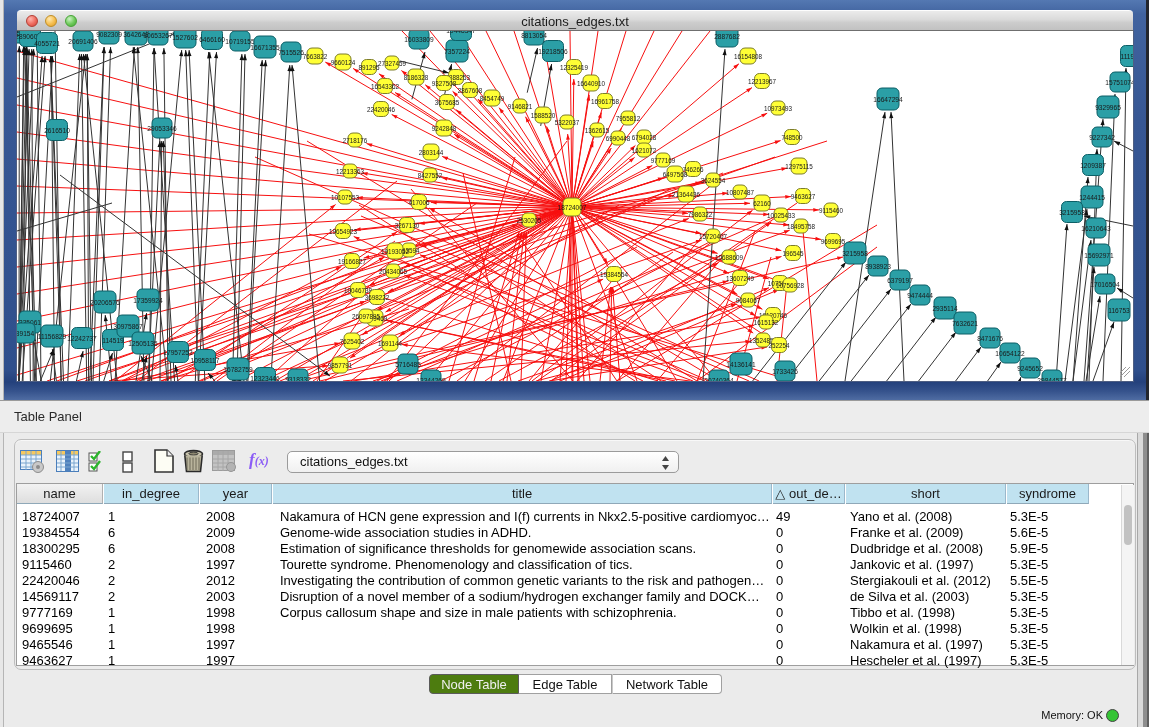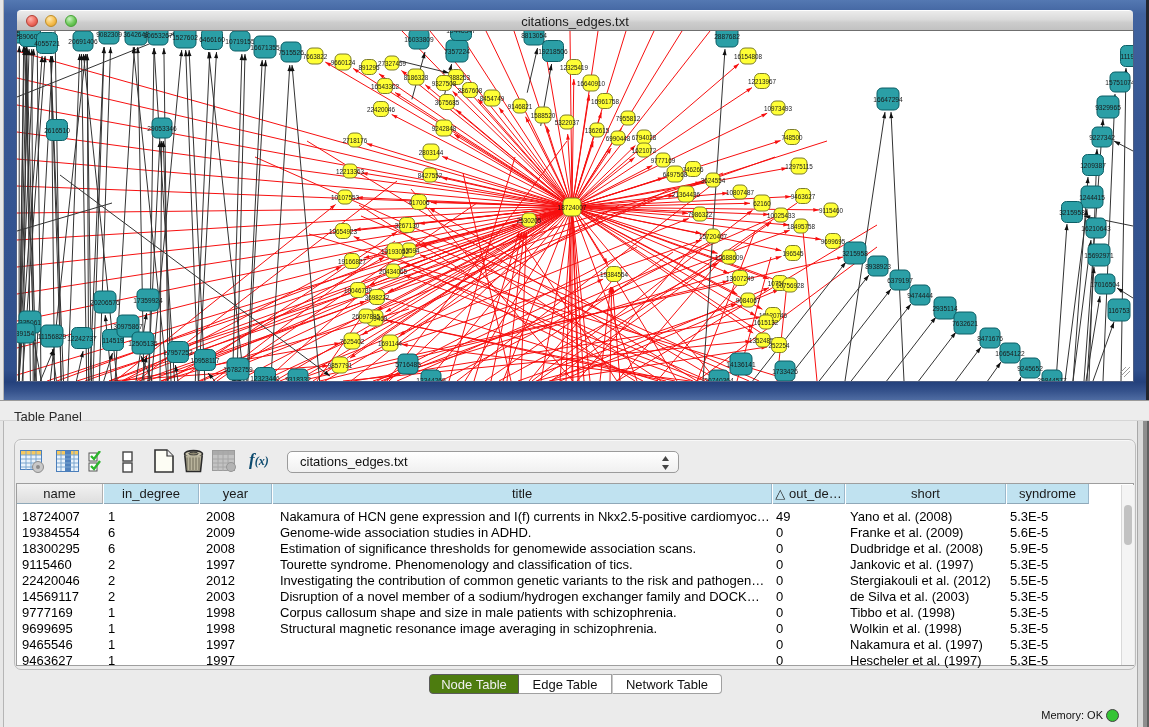--- a/index.html
+++ b/index.html
@@ -13,21 +13,21 @@
   border-bottom:1px solid #6f6f6f;border-top:1px solid #fdfdfd;
   border-radius:4px 4px 0 0}
 #titlebar .title{position:absolute;left:0;right:0;top:3px;text-align:center;
   font-size:13px;color:#1c1c1c}
 .tl{position:absolute;top:4px;width:12px;height:12px;border-radius:50%}
 #rightstrip{left:1146px;top:0;width:3px;height:400px;background:#23262d}
 #rightstrip2{left:1137px;top:400px;width:6px;height:327px;background:#dadada;border-left:1px solid #a8a8a8}
 #rightstrip3{left:1143px;top:400px;width:6px;height:327px;background:#8e8e8e;border-right:2px solid #5f5f5f}
 
 #panel{left:0;top:400px;width:1149px;height:327px;background:#ebebeb}
-#panelhdr{left:0;top:400px;width:1149px;height:21px;background:#ededed;
+#panelhdr{left:0;top:400px;width:1149px;height:33px;background:#ededed;
   border-bottom:1px solid #d6d6d6;border-top:1px solid #9a9a9a}
 #panelhdr .t{position:absolute;left:14px;top:8px;font-size:13px;color:#2a2a2a}
 #container{left:14px;top:439px;width:1122px;height:231px;background:#ececec;
   border:1px solid #bdbdbd;border-radius:7px;
   box-shadow:inset 0 1px 0 #f8f8f8}
 #tablebox{left:16px;top:483px;width:1118px;height:183px;background:#fff;
   border:1px solid #9e9e9e;overflow:hidden}
 .th{position:absolute;top:484px;height:20px;font-size:13px;color:#1a1a1a;
   text-align:center;line-height:20px;background:#c0e2f0;border-right:1px solid #9bb8cb;border-bottom:1px solid #8fa8b8}
 .tr{position:absolute;left:0;width:1120px;height:16px;font-size:13px;color:#000}
@@ -394,21 +394,21 @@
 <rect x="0.5" y="0.5" width="22" height="20" fill="#c3c3c3" stroke="#9b9b9b"></rect>
 <rect x="1" y="1" width="21" height="4" fill="#ababab"></rect>
 <line x1="6" y1="1" x2="6" y2="21" stroke="#a6a6a6"></line>
 <line x1="11" y1="1" x2="11" y2="21" stroke="#a6a6a6"></line>
 <line x1="16" y1="1" x2="16" y2="21" stroke="#a6a6a6"></line>
 <line x1="1" y1="9" x2="22" y2="9" stroke="#a6a6a6"></line>
 <line x1="1" y1="13" x2="22" y2="13" stroke="#a6a6a6"></line>
 <line x1="1" y1="17" x2="22" y2="17" stroke="#a6a6a6"></line>
 <circle cx="19" cy="17" r="4.5" fill="#b3b3b3" stroke="#969696"></circle>
 </svg>
-<div class="abs" style="left:249px;top:450px;font-family:'Liberation Serif',serif;font-style:italic;font-weight:bold;font-size:17px;color:#0c4a6e">f<span style="font-size:12px">(x)</span></div>
+<div class="abs" style="left:249px;top:450px;font-family:'Liberation Serif',serif;font-style:italic;font-weight:bold;font-size:17px;color:#8b5cf6">f<span style="font-size:12px">(x)</span></div>
 <div class="abs" id="combo">citations_edges.txt
   <svg class="abs" style="right:8px;top:4px" width="9" height="14">
     <path d="M4.5 0 L8 5 L1 5 Z" fill="#444"></path>
       <path d="M4.5 14 L8 9 L1 9 Z" fill="#444"></path>
   </svg>
 </div>
 <div class="abs" id="tablebox"></div>
 <div class="th" style="left:17px;width:86px;background:linear-gradient(#f2f2f2,#dedede);border-right:1px solid #b0b0b0">name</div>
 <div class="th" style="left:104px;width:95px">in_degree</div>
 <div class="th" style="left:200px;width:72px">year</div>
@@ -476,21 +476,20 @@
     <span style="left:206px">1998</span>
     <span style="left:280px">Corpus callosum shape and size in male patients with schizophrenia.</span>
     <span style="left:776px">0</span>
     <span style="left:850px">Tibbo et al. (1998)</span>
     <span style="left:1010px">5.3E-5</span>
   </div>
 <div class="tr" style="top:620px">
     <span style="left:22px">9699695</span>
     <span style="left:108px">1</span>
     <span style="left:206px">1998</span>
-    <span style="left:280px">Structural magnetic resonance image averaging in schizophrenia.</span>
     <span style="left:776px">0</span>
     <span style="left:850px">Wolkin et al. (1998)</span>
     <span style="left:1010px">5.3E-5</span>
   </div>
 <div class="tr" style="top:636px">
     <span style="left:22px">9465546</span>
     <span style="left:108px">1</span>
     <span style="left:206px">1997</span>
     <span style="left:776px">0</span>
     <span style="left:850px">Nakamura et al. (1997)</span>

